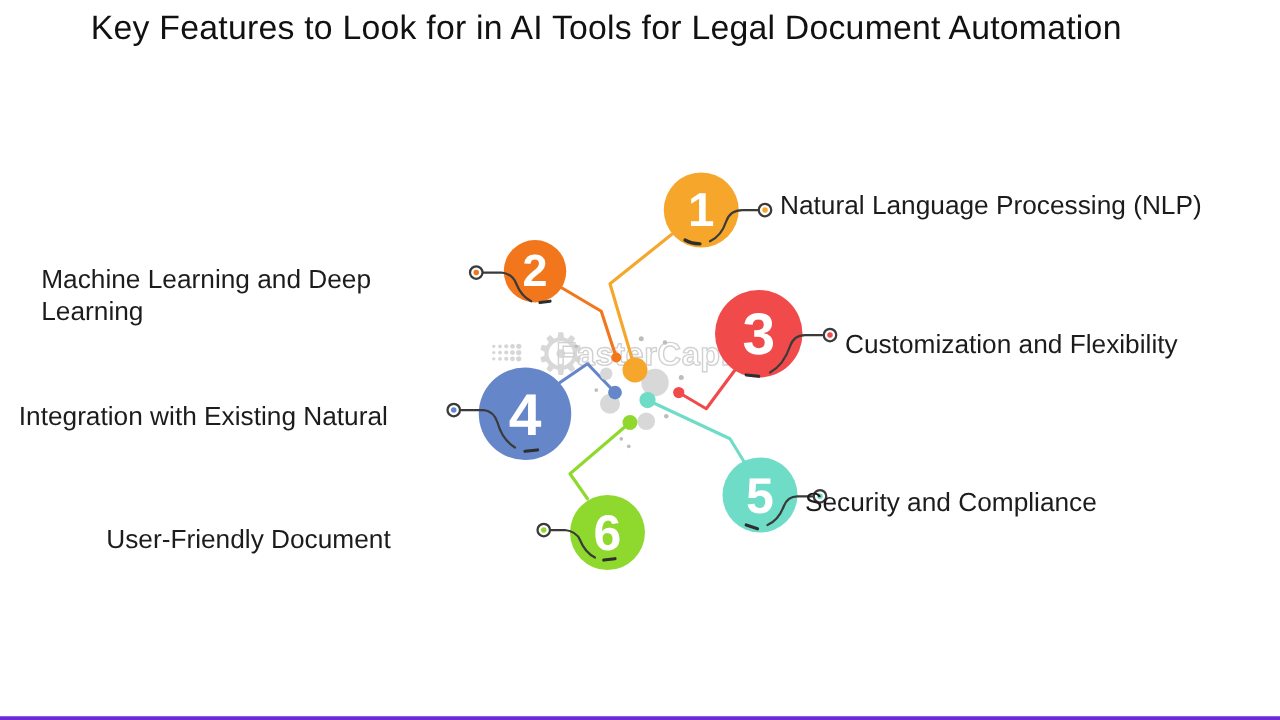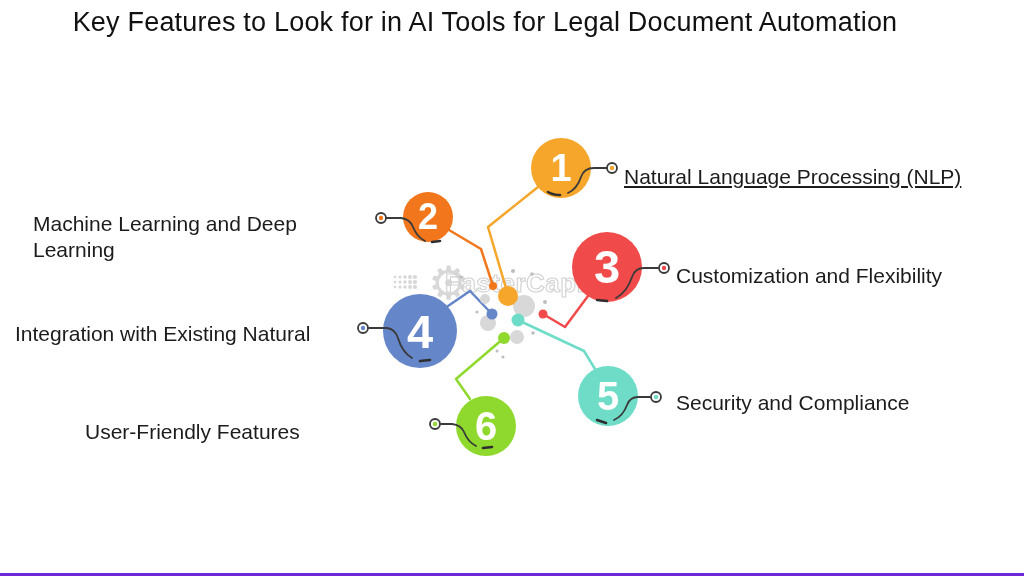--- a/index.html
+++ b/index.html
@@ -147,19 +147,19 @@
         <circle cx="486" cy="426" r="30" fill="#8FD92E"></circle>
         <text class="num" x="486" y="440" font-size="40">6</text>
         <path class="elbow" d="M 441 424 H 452 Q 461 425 464 432 Q 468 442 476 446"></path>
         <path class="dash" d="M 483 448 L 492 447"></path>
         <circle class="ring" cx="435" cy="424" r="5"></circle>
         <circle cx="435" cy="424" r="2.2" fill="#8FD92E"></circle>
       </g>
     </g>
   </svg>
 
-  <div class="feature-label" style="left:624px;top:164px;text-decoration:underline;">Natural Language Processing (NLP)</div>
+  <div class="feature-label" style="left:624px;top:152px;">Natural Language Processing (NLP)</div>
   <div class="feature-label" style="left:676px;top:263px;">Customization and Flexibility</div>
   <div class="feature-label wrap" style="left:33px;top:211px;">Machine Learning and Deep Learning</div>
   <div class="feature-label" style="left:15px;top:321px;">Integration with Existing Natural</div>
-  <div class="feature-label" style="left:676px;top:390px;">Security and Compliance</div>
-  <div class="feature-label" style="left:85px;top:419px;">User-Friendly Features</div>
+  <div class="feature-label" style="left:644px;top:390px;">Security and Compliance</div>
+  <div class="feature-label" style="left:85px;top:419px;">User-Friendly Document</div>
 </div>
 
 </body></html>

